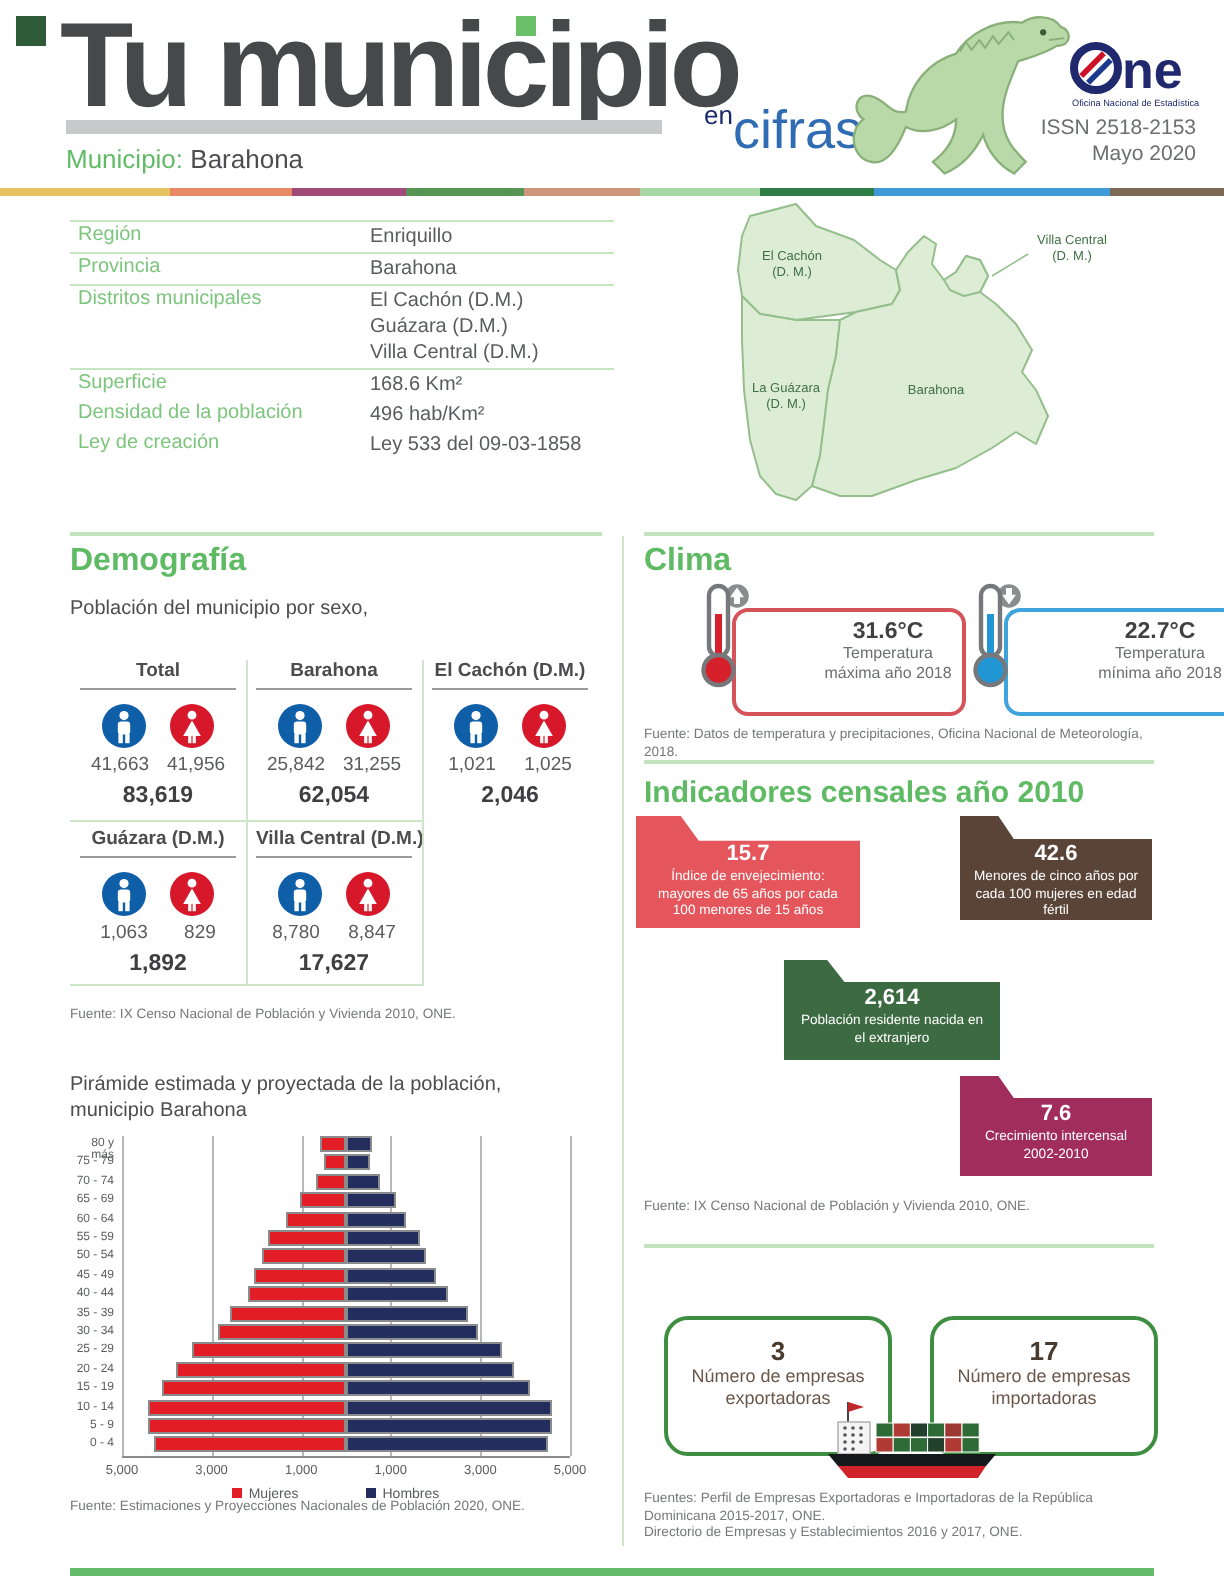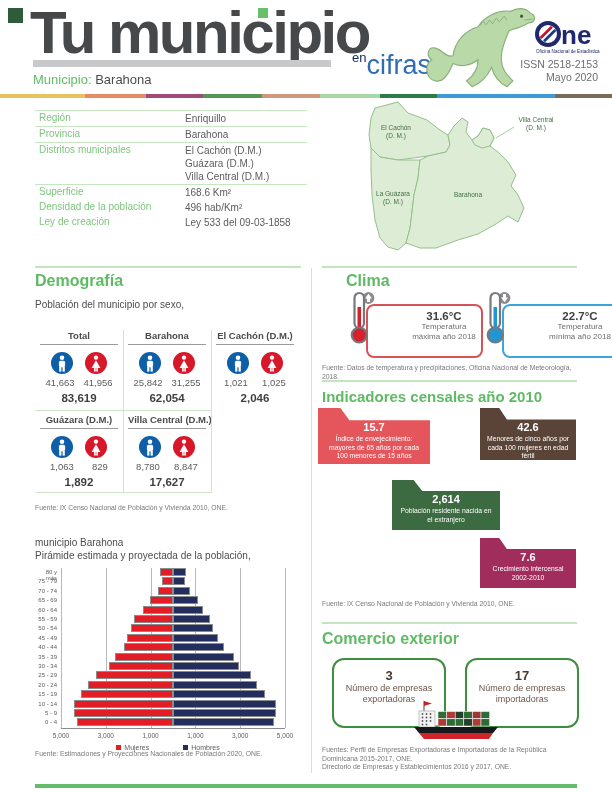--- a/index.html
+++ b/index.html
@@ -320,22 +320,22 @@
         <div class="demo-total">17,627</div>
       </div>
       <div class="demo-vline" style="left: 88px; top: 62px; height: 162px;"></div>
       <div class="demo-vline" style="left: 176px; top: 62px; height: 162px;"></div>
       <div class="demo-hline" style="left: 0px; top: 142px; width: 177px;"></div>
       <div class="demo-hline" style="left: 0px; top: 224px; width: 177px;"></div>
     </div>
   <div class="abs fuente" style="left:0;top:236px;width:260px;">Fuente: IX Censo Nacional de Población y Vivienda 2010, ONE.</div>
 
   <div class="abs" id="pyr-title">
+    <div>Pirámide estimada y proyectada de la población,</div>
     <div>municipio Barahona</div>
-    <div>Pirámide estimada y proyectada de la población,</div>
   </div>
   <div class="abs" id="pyramid">
       <div class="pyr-grid" style="left: 26px; top: 4px; height: 159.8px;"></div>
       <div class="pyr-grid" style="left: 70.8px; top: 4px; height: 159.8px;"></div>
       <div class="pyr-grid" style="left: 115.6px; top: 4px; height: 159.8px;"></div>
       <div class="pyr-grid" style="left: 160.4px; top: 4px; height: 159.8px;"></div>
       <div class="pyr-grid" style="left: 205.2px; top: 4px; height: 159.8px;"></div>
       <div class="pyr-grid" style="left: 250px; top: 4px; height: 159.8px;"></div>
       <div class="pyr-age" style="left: 0px; top: 5px;">80 y más</div>
       <div class="pyr-bar" style="left: 124.784px; top: 4px; width: 13.216px; background: rgb(227, 29, 37);"></div>
@@ -397,21 +397,21 @@
       <div class="pyr-tick" style="left: 235px; top: 167.8px;">5,000</div>
       <div id="pyr-legend" style="top: 179.8px;">
         <span><span class="leg-sq" style="background: rgb(227, 29, 37);"></span>Mujeres</span>
         <span><span class="leg-sq" style="background: rgb(35, 45, 94);"></span>Hombres</span>
       </div>
     </div>
   <div class="abs fuente" style="left:0;top:482px;width:266px;">Fuente: Estimaciones y Proyecciones Nacionales de Población 2020, ONE.</div>
 </div>
 
 <div class="abs" id="right-col">
-  <div class="abs sec-h" style="left:6px;top:4px;margin-left:24px;">Clima</div>
+  <div class="abs sec-h" style="left:6px;top:4px;">Clima</div>
 
   <div class="abs thermo" style="left:34px;top:22px;">
     <svg width="26" height="54" viewBox="0 0 26 54">
       <circle cx="18.5" cy="8" r="6.5" fill="#8a8c8e" stroke="#fff" stroke-width="1.2"></circle>
       <path d="M18.5 3.8 L22 8.6 H20 V12 H17 V8.6 H15 Z" fill="#fff"></path>
       <rect x="4.5" y="3" width="9.5" height="35" rx="4.75" fill="#fff" stroke="#77787b" stroke-width="2.2"></rect>
       <rect x="7.5" y="17" width="3.5" height="23" fill="#d6202c"></rect>
       <circle cx="9.25" cy="45" r="7.5" fill="#d6202c" stroke="#77787b" stroke-width="2.2"></circle>
     </svg>
   </div>
@@ -454,21 +454,20 @@
         <div class="il">Población residente nacida en el extranjero</div>
       </div>
       <div class="ind-box" style="left: 164px; top: 270px; width: 96px; height: 50px; background: rgb(161, 45, 93);">
         <div class="iv">7.6</div>
         <div class="il">Crecimiento intercensal 2002-2010</div>
       </div>
     </div>
   <div class="abs fuente" style="left:6px;top:332px;width:252px;">Fuente: IX Censo Nacional de Población y Vivienda 2010, ONE.</div>
   <div class="abs hr-green" style="left:6px;top:354px;width:255px;"></div>
 
-  <div class="abs sec-h" style="left:6px;top:362px;">Comercio exterior</div>
   <div class="trade-box" style="left:16px;top:390px;">
     <div class="tv">3</div>
     <div class="tl">Número de empresas exportadoras</div>
   </div>
   <div class="trade-box" style="left:149px;top:390px;">
     <div class="tv">17</div>
     <div class="tl">Número de empresas importadoras</div>
   </div>
 
   <div class="abs" style="left:96px;top:430px;z-index:3;">

